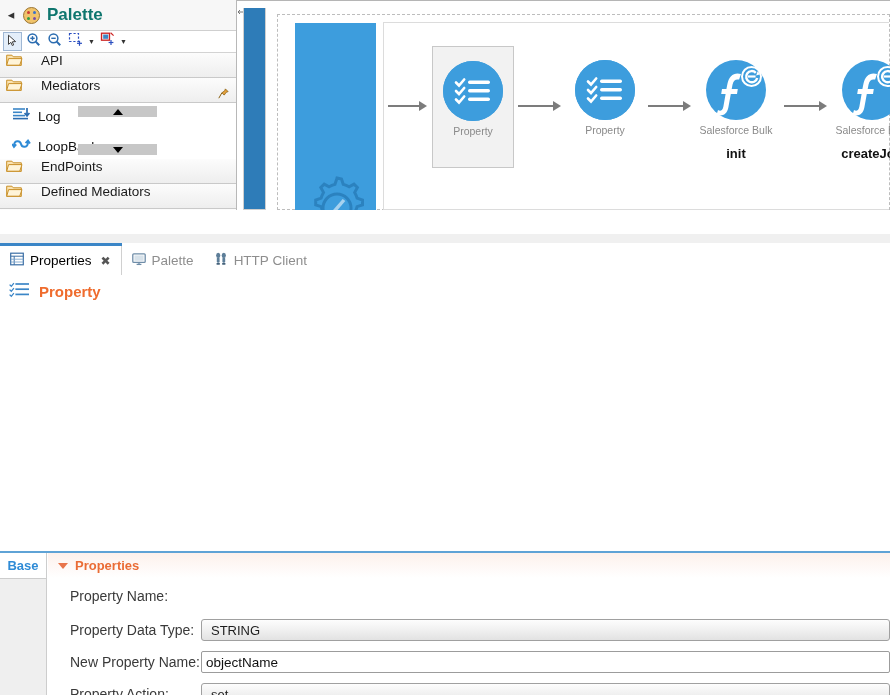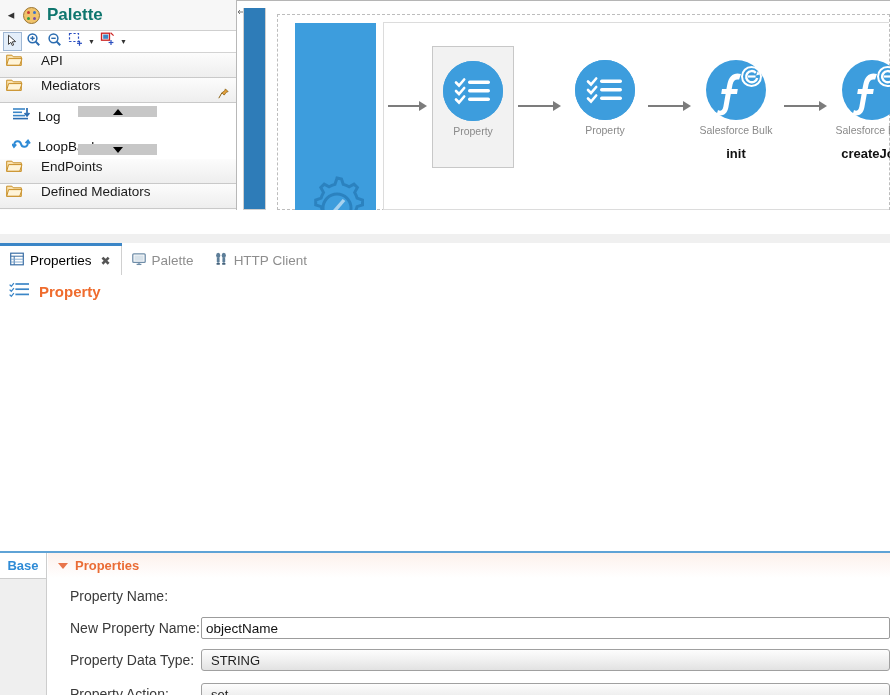--- a/index.html
+++ b/index.html
@@ -504,35 +504,35 @@
 
         <div class="sect-header" style="margin-top:0px;">
           <span class="tri"></span>
           <span class="lbl">Properties</span>
         </div>
 
         <div class="frow" style="margin-top:1px;">
           <span class="flabel" style="width:153px; padding-left:22px;">Property Name:</span>
         </div>
 
+        <div class="frow">
+          <span class="flabel" style="width:153px; padding-left:22px;">Property Data Type:</span>
+          <span class="fctl">
+              <span class="combo">STRING</span>
+            </span>
+        </div>
+
         <div class="frow" style="height:30px;">
           <span class="flabel" style="width:153px; padding-left:22px;">New Property Name:</span>
           <span class="fctl">
               <span class="textin" placeholder="">objectName</span>
             </span>
         </div>
 
         <div class="frow">
-          <span class="flabel" style="width:153px; padding-left:22px;">Property Data Type:</span>
-          <span class="fctl">
-              <span class="combo">STRING</span>
-            </span>
-        </div>
-
-        <div class="frow">
           <span class="flabel" style="width:153px; padding-left:22px;">Property Action:</span>
           <span class="fctl">
               <span class="combo">set</span>
             </span>
         </div>
 
       </div>
     </div>
   </div>
 </div>

